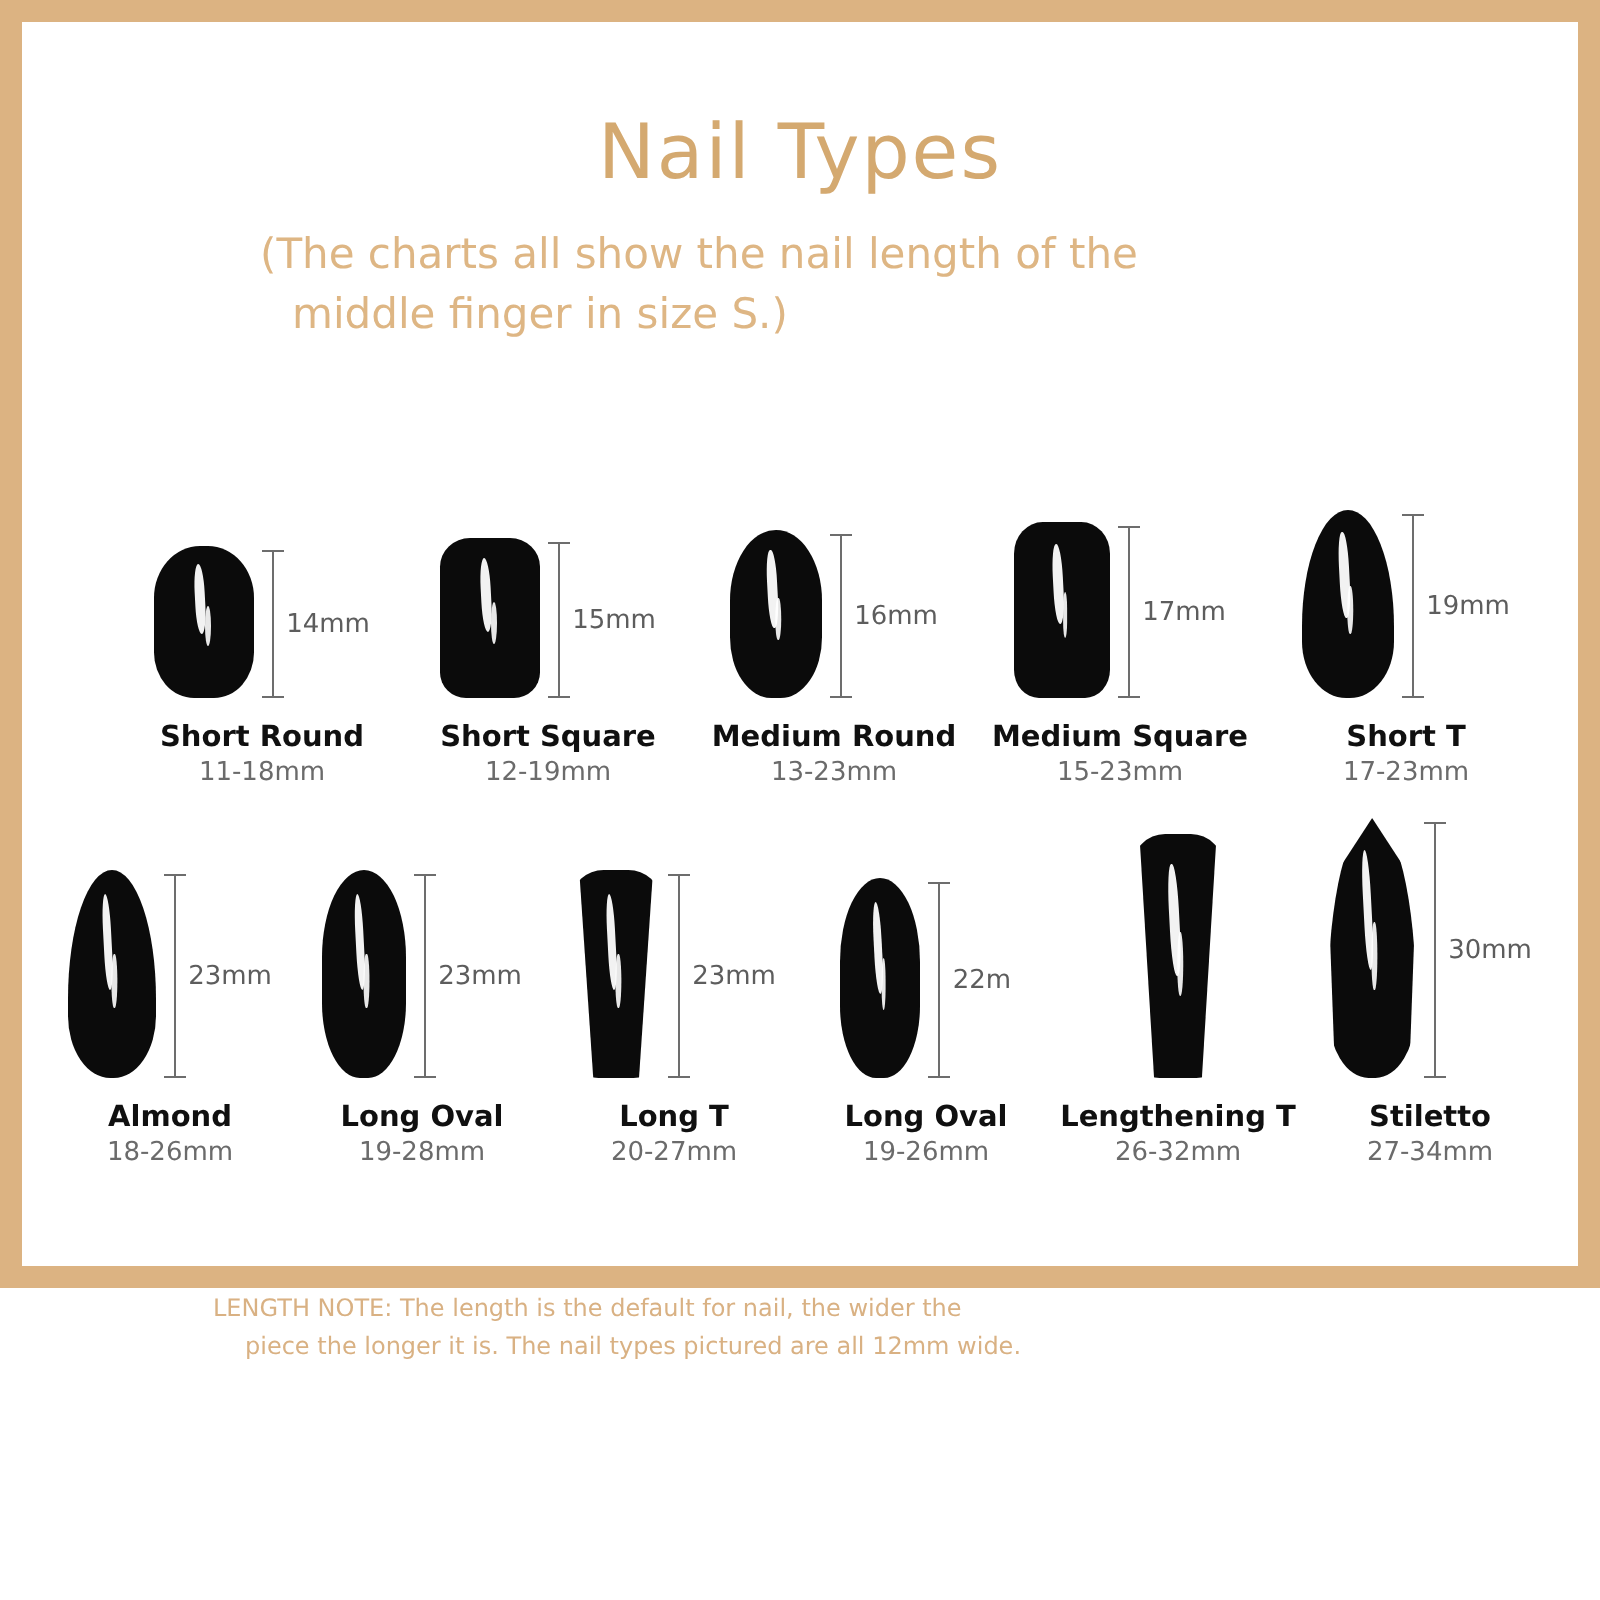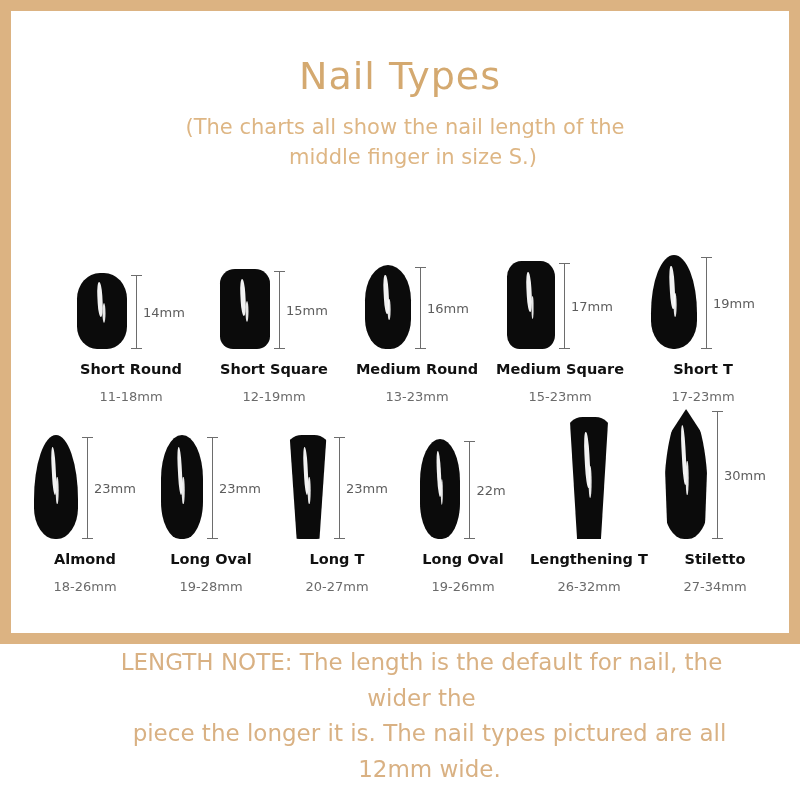--- a/index.html
+++ b/index.html
@@ -43,21 +43,21 @@
     width: 560px;
     font-family: "DejaVu Sans", sans-serif;
     font-size: 21px;
     font-weight: 400;
     color: #deb684;
     line-height: 1.45;
     text-align: center;
   }
   #subtitle .ln {
     display: block;
-    text-align: center;
+    text-align: left;
     padding-left: 26px;
   }
   #subtitle .ln.l1 { padding-left: 10px; }
 
   
   .row {
     position: absolute;
     left: 0;
     width: 778px;
     display: flex;
@@ -158,42 +158,42 @@
   .nail-name {
     margin-top: 12px;
     font-family: "DejaVu Sans", sans-serif;
     font-size: 14.5px;
     font-weight: bold;
     color: #101010;
     white-space: nowrap;
     text-align: right;
   }
   .nail-range {
-    margin-top: 12px;
+    margin-top: 2px;
     font-family: "DejaVu Sans", sans-serif;
     font-size: 13px;
     color: #6b6b6b;
     white-space: nowrap;
     text-align: center;
   }
 
   
   #note {
     position: absolute;
     top: 634px;
     left: 0;
     width: 778px;
     text-align: center;
   }
   #note-inner {
     display: inline-block;
     width: 630px;
-    text-align: center;
-    font-family: "DejaVu Sans", sans-serif;
-    font-size: 23px;
+    text-align: left;
+    font-family: "DejaVu Sans", sans-serif;
+    font-size: 12px;
     line-height: 1.55;
     color: #d9b183;
     margin-left: 43px;
   }
   #note-inner .ln2 { display: block; padding-left: 16px; }
 </style>
 </head>
 <body>
 
 <div id="page">

